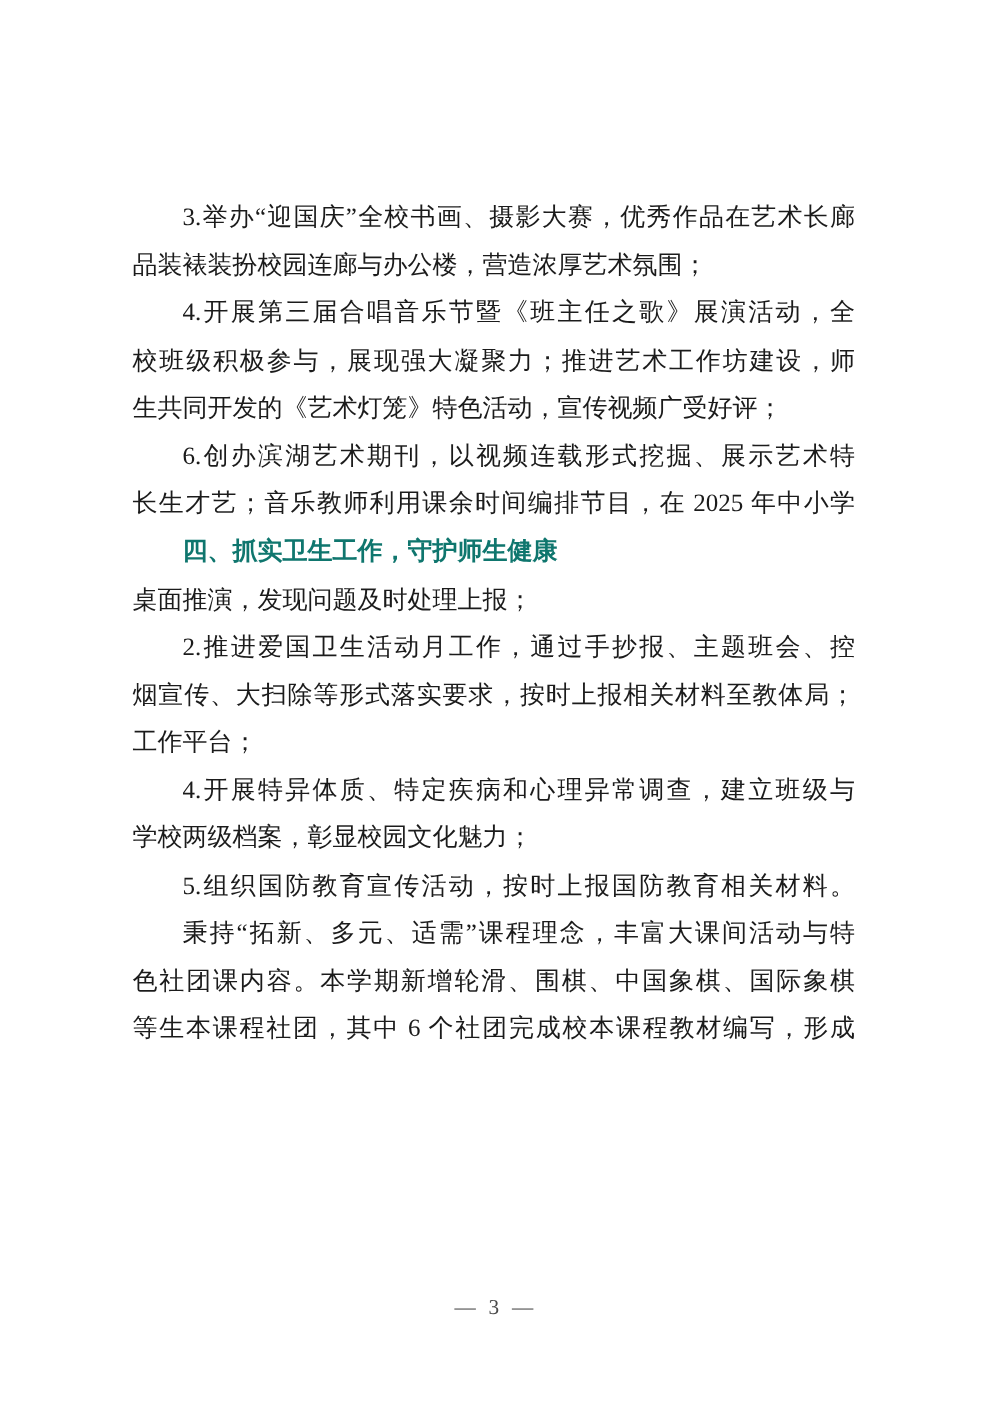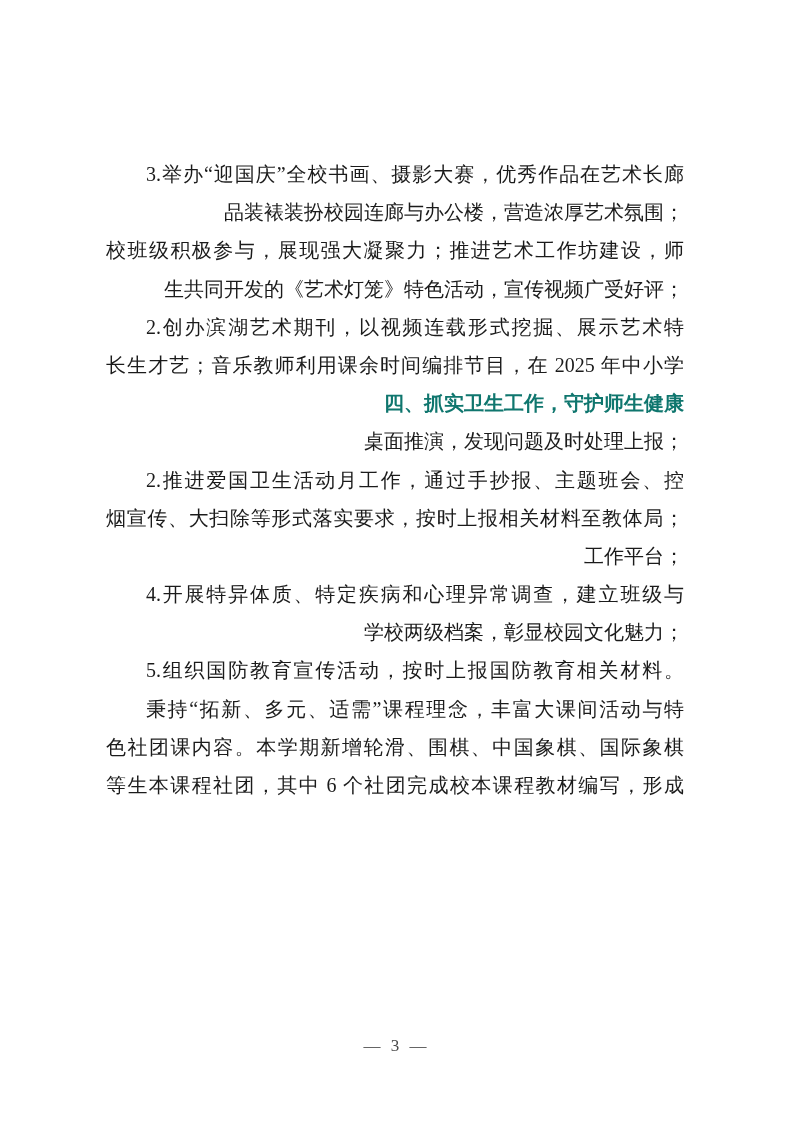--- a/index.html
+++ b/index.html
@@ -24,21 +24,21 @@
     position: absolute;
     left: 106px;
     top: 155px;
     width: 578px;
   }
   .line {
     font-size: 20px;
     height: 38.2px;
     line-height: 38.2px;
     color: #1b1b1b;
-    text-align: right;
+    text-align: left;
     overflow: visible;
   }
   .line.just {
     text-align: justify;
     text-align-last: justify;
     text-justify: inter-character;
   }
   .line.ind {
     text-indent: 2em;
   }
@@ -61,23 +61,24 @@
     font-family: "Liberation Serif", "DejaVu Serif", serif;
   }
 </style>
 </head>
 <body>
 
 <div class="page">
   <div class="doc">
       <div class="line just ind">3.举办“迎国庆”全校书画、摄影大赛，优秀作品在艺术长廊</div>
       <div class="line">品装裱装扮校园连廊与办公楼，营造浓厚艺术氛围；</div>
+      <div class="line just ind">4.开展第三届合唱音乐节暨《班主任之歌》展演活动，全</div>
       <div class="line just">校班级积极参与，展现强大凝聚力；推进艺术工作坊建设，师</div>
       <div class="line">生共同开发的《艺术灯笼》特色活动，宣传视频广受好评；</div>
-      <div class="line just ind">2.创办滨湖艺术期刊，以视频连载形式挖掘、展示艺术特</div>
+      <div class="line just ind">6.创办滨湖艺术期刊，以视频连载形式挖掘、展示艺术特</div>
       <div class="line just">长生才艺；音乐教师利用课余时间编排节目，在 2025 年中小学</div>
       <div class="line heading ind">四、抓实卫生工作，守护师生健康</div>
       <div class="line">桌面推演，发现问题及时处理上报；</div>
       <div class="line just ind">2.推进爱国卫生活动月工作，通过手抄报、主题班会、控</div>
       <div class="line just">烟宣传、大扫除等形式落实要求，按时上报相关材料至教体局；</div>
       <div class="line">工作平台；</div>
       <div class="line just ind">4.开展特异体质、特定疾病和心理异常调查，建立班级与</div>
       <div class="line">学校两级档案，彰显校园文化魅力；</div>
       <div class="line just ind">5.组织国防教育宣传活动，按时上报国防教育相关材料。</div>
       <div class="line just ind">秉持“拓新、多元、适需”课程理念，丰富大课间活动与特</div>

